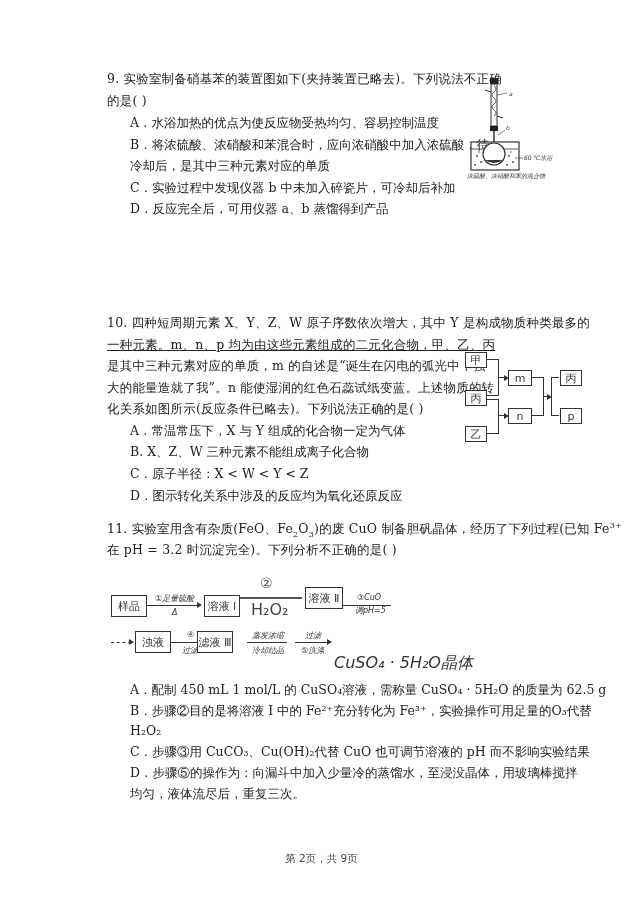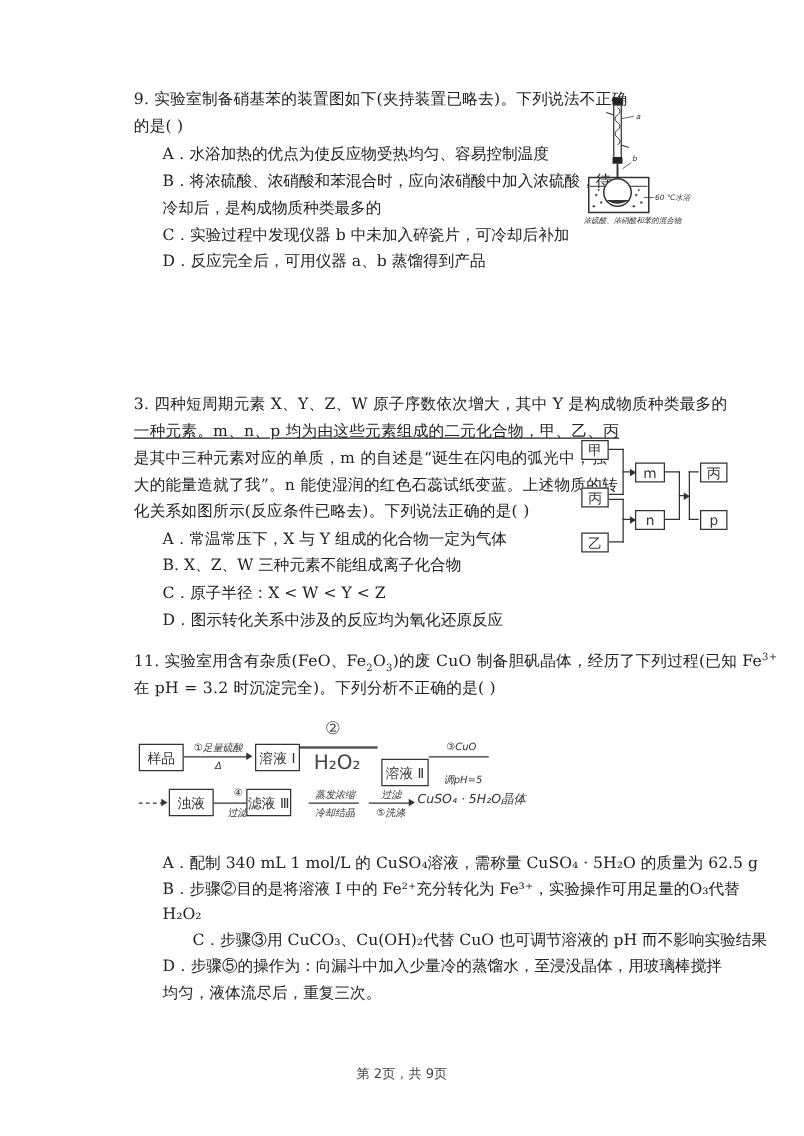--- a/index.html
+++ b/index.html
@@ -19,21 +19,21 @@
             font-family:"DejaVu Sans","Liberation Sans",sans-serif; color:#444; }
 </style>
 </head>
 <body>
 
 <div>
   <div class="line" style="left:107px; top:70px;">9. 实验室制备硝基苯的装置图如下(夹持装置已略去)。下列说法不正确</div>
   <div class="line" style="left:107px; top:92px;">的是(    )</div>
   <div class="opt" style="left:130px; top:114px;">A．水浴加热的优点为使反应物受热均匀、容易控制温度</div>
   <div class="opt" style="left:130px; top:136px;">B．将浓硫酸、浓硝酸和苯混合时，应向浓硝酸中加入浓硫酸，待</div>
-  <div class="opt" style="left:130px; top:157px;">冷却后，是构成物质种类最多的</div>
+  <div class="opt" style="left:130px; top:157px;">冷却后，是其中三种元素对应的单质</div>
   <div class="opt" style="left:130px; top:179px;">C．实验过程中发现仪器 b 中未加入碎瓷片，可冷却后补加</div>
   <div class="opt" style="left:130px; top:200px;">D．反应完全后，可用仪器 a、b 蒸馏得到产品</div>
 
   <div class="fig" style="left:465px; top:70px; width:120px; height:110px;">
     <svg width="120" height="110" viewBox="0 0 120 110">
 
       <rect x="25" y="8" width="8" height="6" fill="#222"></rect>
 
       <rect x="26" y="14" width="6" height="42" fill="none" stroke="#333" stroke-width="1"></rect>
       <path d="M29 16 q4 3 0 6 q-4 3 0 6 q4 3 0 6 q-4 3 0 6 q4 3 0 6" fill="none" stroke="#333" stroke-width="0.8"></path>
@@ -63,21 +63,21 @@
       <line x1="50" y1="88" x2="58" y2="88" stroke="#333" stroke-width="0.6"></line>
     </svg>
     <span class="lbl" style="left:44px; top:20px; font-size:6px;">a</span>
     <span class="lbl" style="left:41px; top:54px; font-size:6px;">b</span>
     <span class="lbl" style="left:59px; top:84px; font-size:6px;">60 ℃水浴</span>
     <span class="lbl" style="left:2px; top:102px; font-size:6px;">浓硫酸、浓硝酸和苯的混合物</span>
   </div>
 </div>
 
 <div>
-  <div class="line" style="left:107px; top:314px;">3. 四种短周期元素 X、Y、Z、W 原子序数依次增大，其中 Y 是构成物质种类最多的</div>
+  <div class="line" style="left:107px; top:314px;">10. 四种短周期元素 X、Y、Z、W 原子序数依次增大，其中 Y 是构成物质种类最多的</div>
   <div class="line" style="left:107px; top:336px;text-decoration:underline;">一种元素。m、n、p 均为由这些元素组成的二元化合物，甲、乙、丙</div>
   <div class="line" style="left:107px; top:357px;">是其中三种元素对应的单质，m 的自述是“诞生在闪电的弧光中，强</div>
   <div class="line" style="left:107px; top:379px;">大的能量造就了我”。n 能使湿润的红色石蕊试纸变蓝。上述物质的转</div>
   <div class="line" style="left:107px; top:400px;">化关系如图所示(反应条件已略去)。下列说法正确的是(     )</div>
   <div class="opt" style="left:130px; top:422px;text-align:center;">A．常温常压下，X 与 Y 组成的化合物一定为气体</div>
   <div class="opt" style="left:130px; top:443px;">B. X、Z、W 三种元素不能组成离子化合物</div>
   <div class="opt" style="left:130px; top:465px;">C．原子半径：X &lt; W &lt; Y &lt; Z</div>
   <div class="opt" style="left:130px; top:487px;">D．图示转化关系中涉及的反应均为氧化还原反应</div>
 
   <div class="fig" style="left:460px; top:348px; width:130px; height:96px;">
@@ -119,44 +119,44 @@
 
     <div class="box" style="left:6px; top:20px; width:34px; height:20px;">样品</div>
     <div class="hline" style="left:42px; top:30px; width:52px;"></div>
     <div class="arrow-head" style="left:92px; top:27px;"></div>
     <span class="lbl" style="left:50px; top:18px;">①足量硫酸</span>
     <span class="lbl" style="left:67px; top:33px;">Δ</span>
     <div class="box" style="left:99px; top:20px; width:34px; height:20px;">溶液 I</div>
     <div style="position:absolute; left:135px; top:22px; width:62px; height:2px; background:#555;"></div>
     <span style="position:absolute; left:155px; top:0px; font-size:14px; color:#555; font-family:'DejaVu Sans',sans-serif;">②</span>
     <span style="position:absolute; left:146px; top:25px; font-size:16px; color:#444; font-family:'DejaVu Sans',sans-serif;">H₂O₂</span>
-    <div class="box" style="left:200px; top:32px; width:36px; height:20px;">溶液 Ⅱ</div>
+    <div class="box" style="left:200px; top:12px; width:36px; height:20px;">溶液 Ⅱ</div>
     <div class="hline" style="left:238px; top:30px; width:48px;"></div>
     <span class="lbl" style="left:252px; top:18px;">③CuO</span>
-    <span class="lbl" style="left:250px; top:43px;">调pH=5</span>
+    <span class="lbl" style="left:250px; top:30px;">调pH=5</span>
 
     <div style="position:absolute; left:6px; top:67px; width:20px; border-top:1.3px dashed #333;"></div>
     <div class="arrow-head" style="left:24px; top:64px;"></div>
     <div class="box" style="left:30px; top:56px; width:34px; height:20px;">浊液</div>
     <div class="hline" style="left:66px; top:67px; width:36px;"></div>
     <div class="arrow-head" style="left:100px; top:64px;"></div>
     <span class="lbl" style="left:82px; top:55px;">④</span>
     <span class="lbl" style="left:77px; top:70px;">过滤</span>
     <div class="box" style="left:92px; top:56px; width:34px; height:20px;">滤液 Ⅲ</div>
     <div class="hline" style="left:142px; top:67px; width:40px;"></div>
     <span class="lbl" style="left:147px; top:55px;">蒸发浓缩</span>
     <span class="lbl" style="left:147px; top:70px;">冷却结晶</span>
     <div class="hline" style="left:190px; top:67px; width:34px;"></div>
     <div class="arrow-head" style="left:222px; top:64px;"></div>
     <span class="lbl" style="left:200px; top:55px;">过滤</span>
     <span class="lbl" style="left:196px; top:70px;">⑤洗涤</span>
-    <span class="lbl" style="left:229px; top:57px; font-size:10px;">CuSO₄ · 5H₂O晶体</span>
+    <span class="lbl" style="left:229px; top:78px; font-size:16px;">CuSO₄ · 5H₂O晶体</span>
   </div>
 
-  <div class="opt" style="left:130px; top:681px;">A．配制 340 mL 1 mol/L 的 CuSO₄溶液，需称量 CuSO₄ ·  5H₂O 的质量为 62.5 g</div>
+  <div class="opt" style="left:130px; top:681px;">A．配制 450 mL 1 mol/L 的 CuSO₄溶液，需称量 CuSO₄ ·  5H₂O 的质量为 62.5 g</div>
   <div class="opt" style="left:130px; top:702px;">B．步骤②目的是将溶液 I 中的 Fe²⁺充分转化为 Fe³⁺，实验操作可用足量的O₃代替</div>
   <div class="opt" style="left:130px; top:722px;">H₂O₂</div>
-  <div class="opt" style="left:130px; top:743px;margin-left:24px;">C．步骤③用 CuCO₃、Cu(OH)₂代替 CuO  也可调节溶液的 pH 而不影响实验结果</div>
+  <div class="opt" style="left:130px; top:743px;">C．步骤③用 CuCO₃、Cu(OH)₂代替 CuO  也可调节溶液的 pH 而不影响实验结果</div>
   <div class="opt" style="left:130px; top:764px;">D．步骤⑤的操作为：向漏斗中加入少量冷的蒸馏水，至浸没晶体，用玻璃棒搅拌</div>
   <div class="opt" style="left:130px; top:785px;">均匀，液体流尽后，重复三次。</div>
 </div>
 
 <div class="footer">第 2页，共 9页</div>
 
 </body></html>

